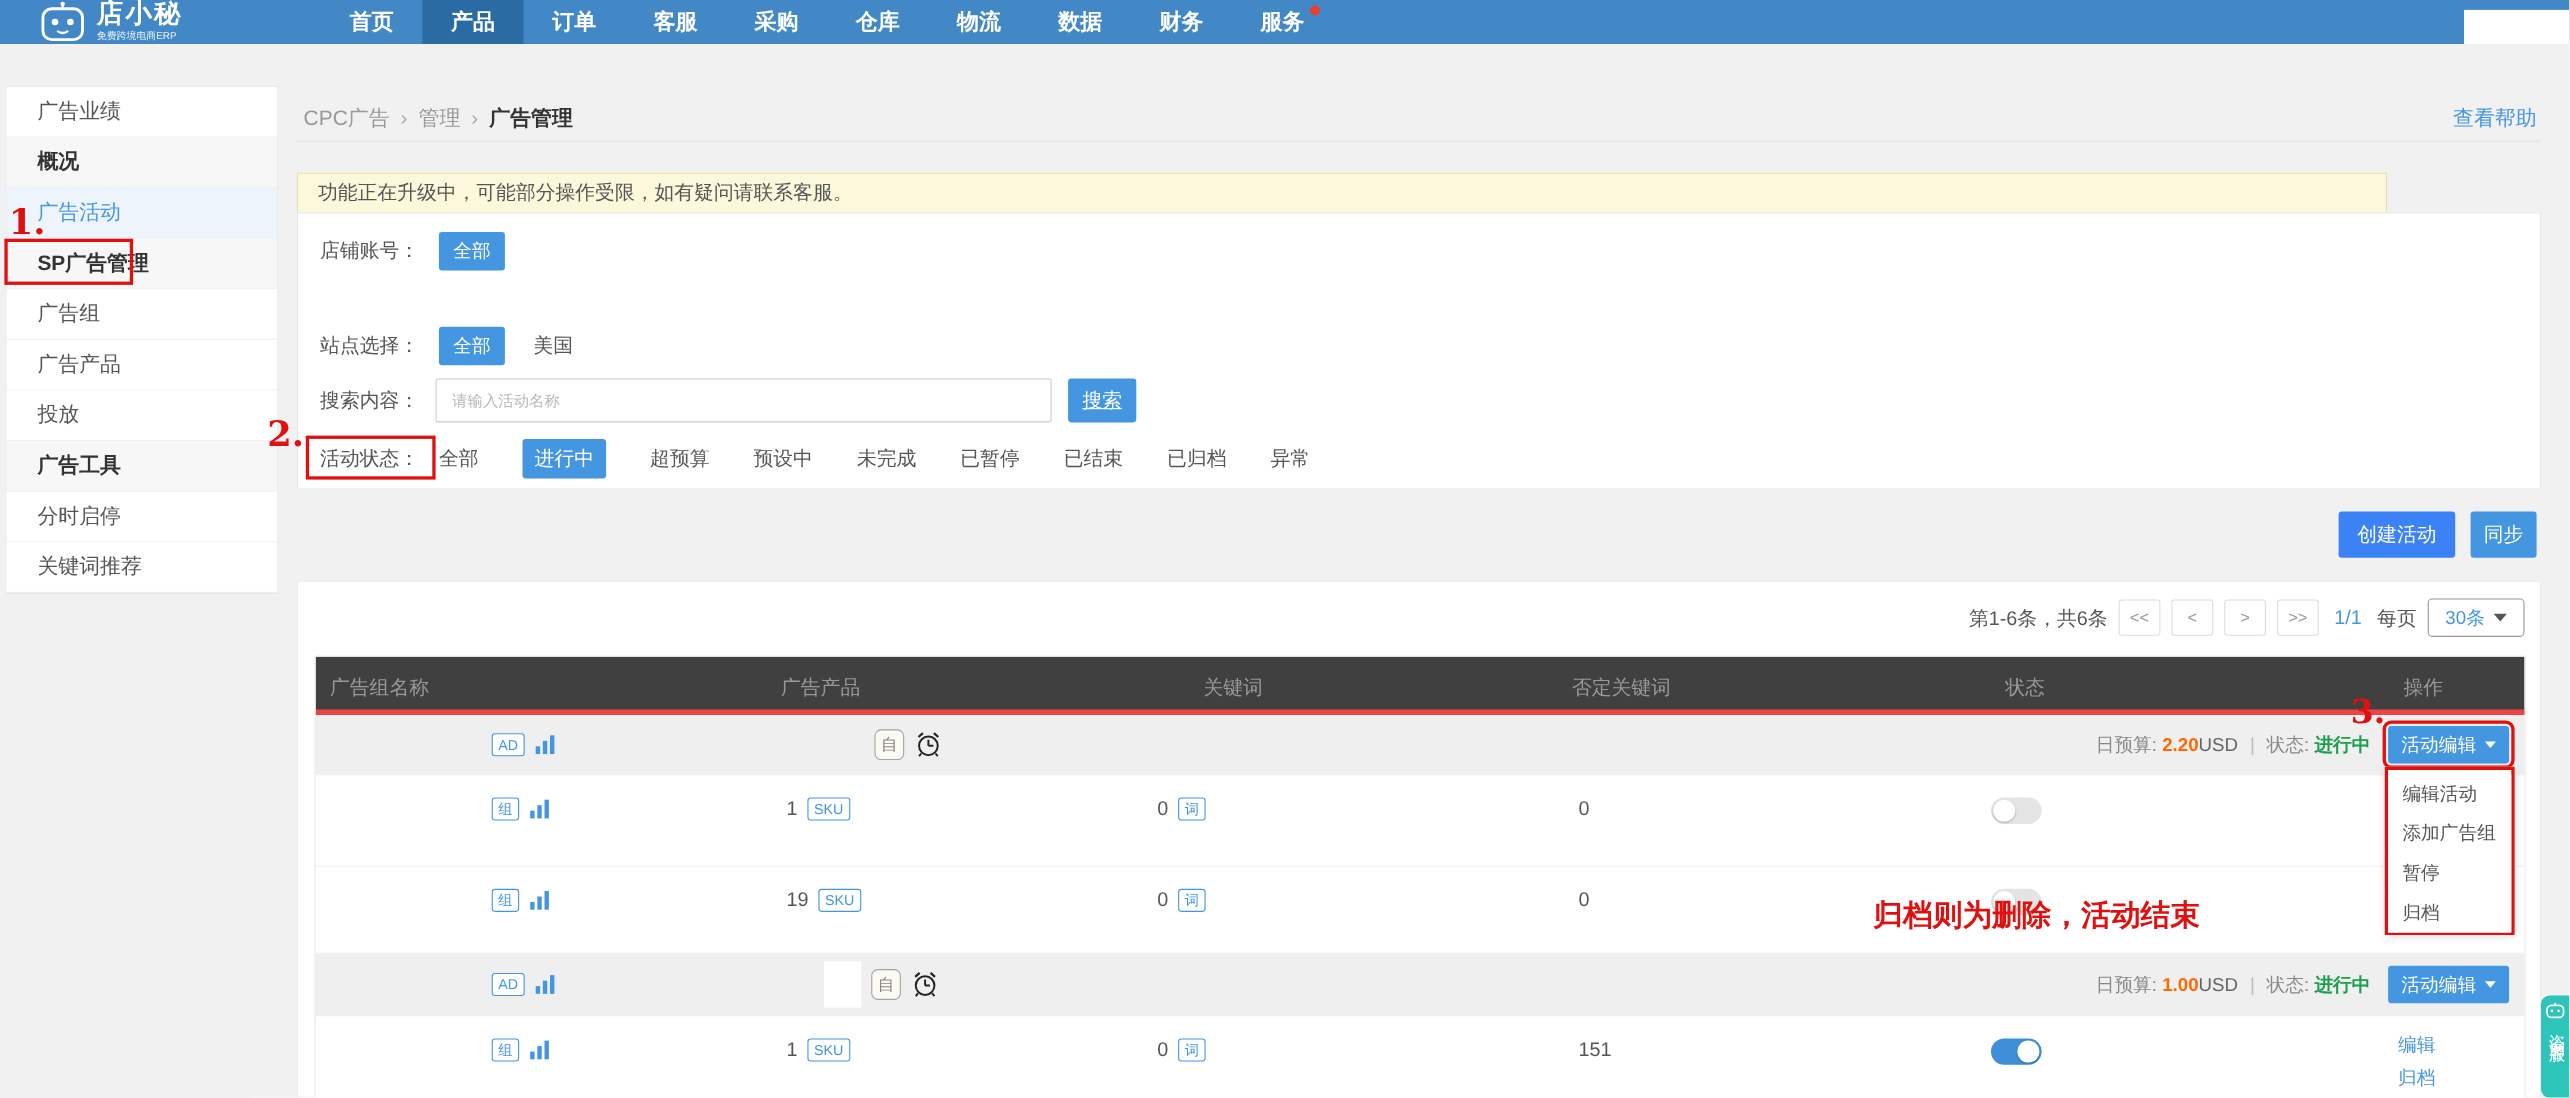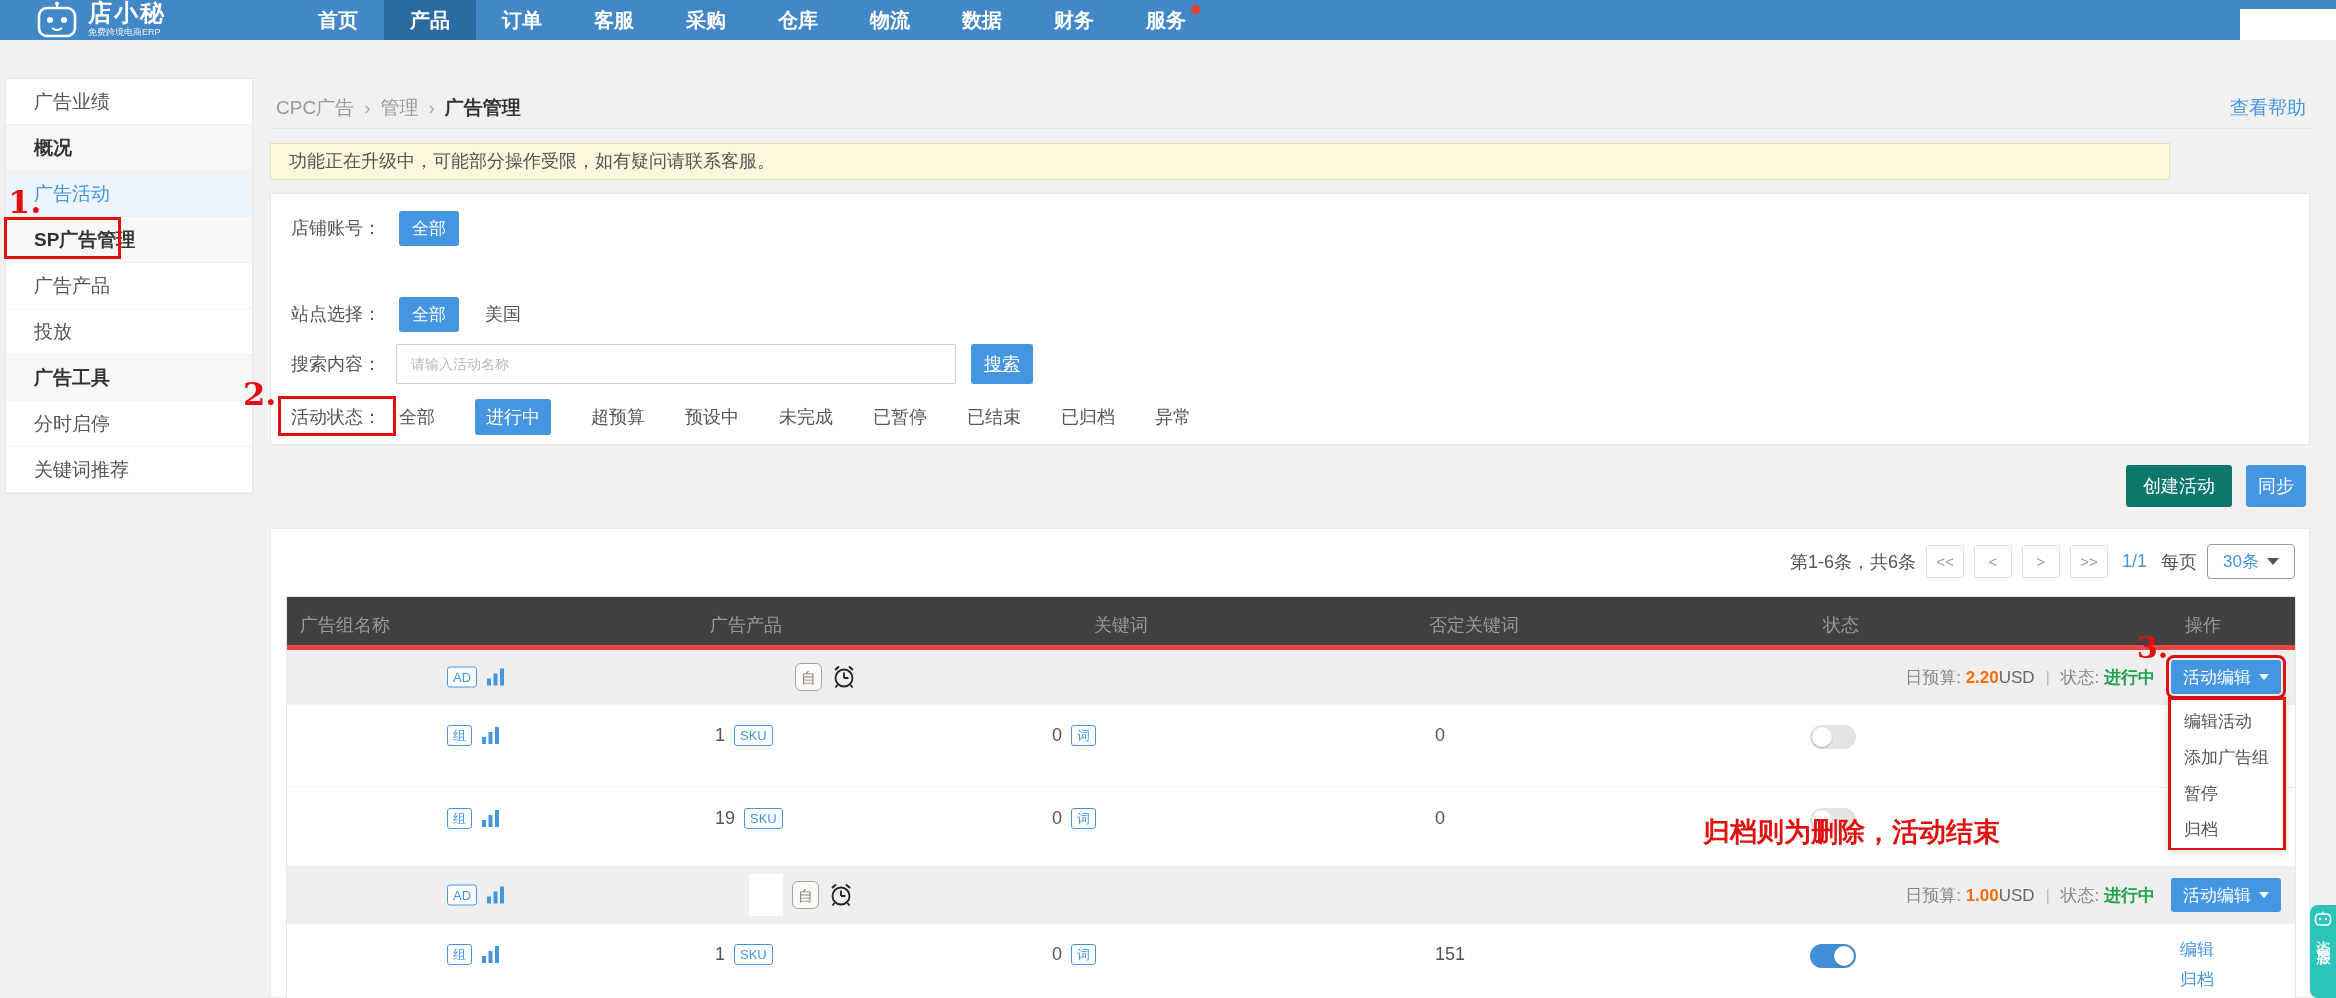--- a/index.html
+++ b/index.html
@@ -25,37 +25,37 @@
   .side-row.active { background:#edf4fc; color:#4596e1; }
 
   
   .crumb { position:absolute; left:276px; top:95px; font-size:19px; color:#999; }
   .crumb b { color:#333; font-weight:bold; }
   .crumb .sep { margin:0 10px; color:#aaa; }
   .crumb a { color:#999; cursor:pointer; text-decoration:none; }
   .help-link { position:absolute; right:30px; top:95px; font-size:19px; color:#4596e1; cursor:pointer; }
   .crumb-line { position:absolute; left:270px; top:128px; width:2040px; height:1px; background:#e3e3e3; }
 
-  .notice { position:absolute; left:270px; top:143px; width:1900px; height:37px; line-height:35px; background:#fcf8dc; border:1px solid #ece0ae; color:#555; font-size:18px; padding-left:18px; }
+  .notice { position:absolute; left:270px; top:157px; width:1900px; height:37px; line-height:35px; background:#fcf8dc; border:1px solid #ece0ae; color:#555; font-size:18px; padding-left:18px; }
 
   
   .filter-card { position:absolute; left:270px; top:193px; width:2040px; height:252px; background:#fff; border:1px solid #e8e8e8; }
   .f-row { position:absolute; left:0; width:100%; height:40px; display:flex; align-items:center; }
   .f-label { position:absolute; left:20px; font-size:18px; color:#555; }
   .chip { display:inline-block; background:#4596e1; color:#fff; font-size:17px; padding:6px 13px; border-radius:3px; cursor:pointer; }
   .f-plain { font-size:18px; color:#555; cursor:pointer; }
   .f-input { position:absolute; left:125px; top:0; width:560px; height:40px; border:1px solid #ccc; border-radius:2px; font-size:14px; padding-left:14px; color:#333; outline:none; font-family:inherit; }
   .f-input::placeholder { color:#b8b8b8; }
   .search-btn { position:absolute; left:700px; top:0; width:62px; height:40px; background:#4596e1; color:#fff; border:none; border-radius:3px; font-size:18px; cursor:pointer; font-family:inherit;text-decoration:underline; }
   .status-opts { position:absolute; left:128px; display:flex; align-items:center; gap:40px; }
   .status-opt { font-size:18px; color:#555; cursor:pointer; }
   .status-opt.sel { background:#4596e1; color:#fff; padding:6px 11px; border-radius:3px; }
 
   
-  .create-btn { position:absolute; left:2126px; top:465px; width:106px; height:42px; background:#0f766e; color:#fff; border:none; border-radius:3px; font-size:18px; cursor:pointer; font-family:inherit; }
+  .create-btn { position:absolute; left:2126px; top:465px; width:106px; height:42px; background:#3b82f6; color:#fff; border:none; border-radius:3px; font-size:18px; cursor:pointer; font-family:inherit; }
   .sync-btn { position:absolute; left:2246px; top:465px; width:60px; height:42px; background:#4596e1; color:#fff; border:none; border-radius:3px; font-size:18px; cursor:pointer; font-family:inherit; }
 
   
   .list-card { position:absolute; left:270px; top:528px; width:2040px; height:470px; background:#fff; border:1px solid #ececec; }
   .pager { position:absolute; right:14px; top:15px; display:flex; align-items:center; gap:10px; }
   .pager-sum { font-size:18px; color:#555; }
   .pg-btn { min-width:38px; height:33px; line-height:31px; text-align:center; border:1px solid #ddd; border-radius:3px; color:#999; font-size:15px; background:#fff; cursor:pointer; padding:0 6px; }
   .pg-cur { color:#4596e1; font-size:18px; margin:0 4px; }
   .pg-lbl { font-size:18px; color:#555; }
   .pp-select { width:88px; height:35px; border:1px solid #999; border-radius:4px; display:flex; align-items:center; justify-content:center; gap:8px; cursor:pointer; background:#fff; }
@@ -156,20 +156,21 @@
       </div>
     </div>
     <div class="nav-white-box"></div>
   </div>
 
   <div class="sidebar">
     <div class="side-row">广告业绩</div>
     <div class="side-row hdr">概况</div>
     <div class="side-row active">广告活动</div>
     <div class="side-row hdr">SP广告管理</div>
+    <div class="side-row">广告组</div>
     <div class="side-row">广告产品</div>
     <div class="side-row">投放</div>
     <div class="side-row hdr">广告工具</div>
     <div class="side-row">分时启停</div>
     <div class="side-row">关键词推荐</div>
   </div>
   <div class="anno anno-step step1">1.</div>
   <div class="anno-box box-sidebar"></div>
 
   <div class="crumb">

